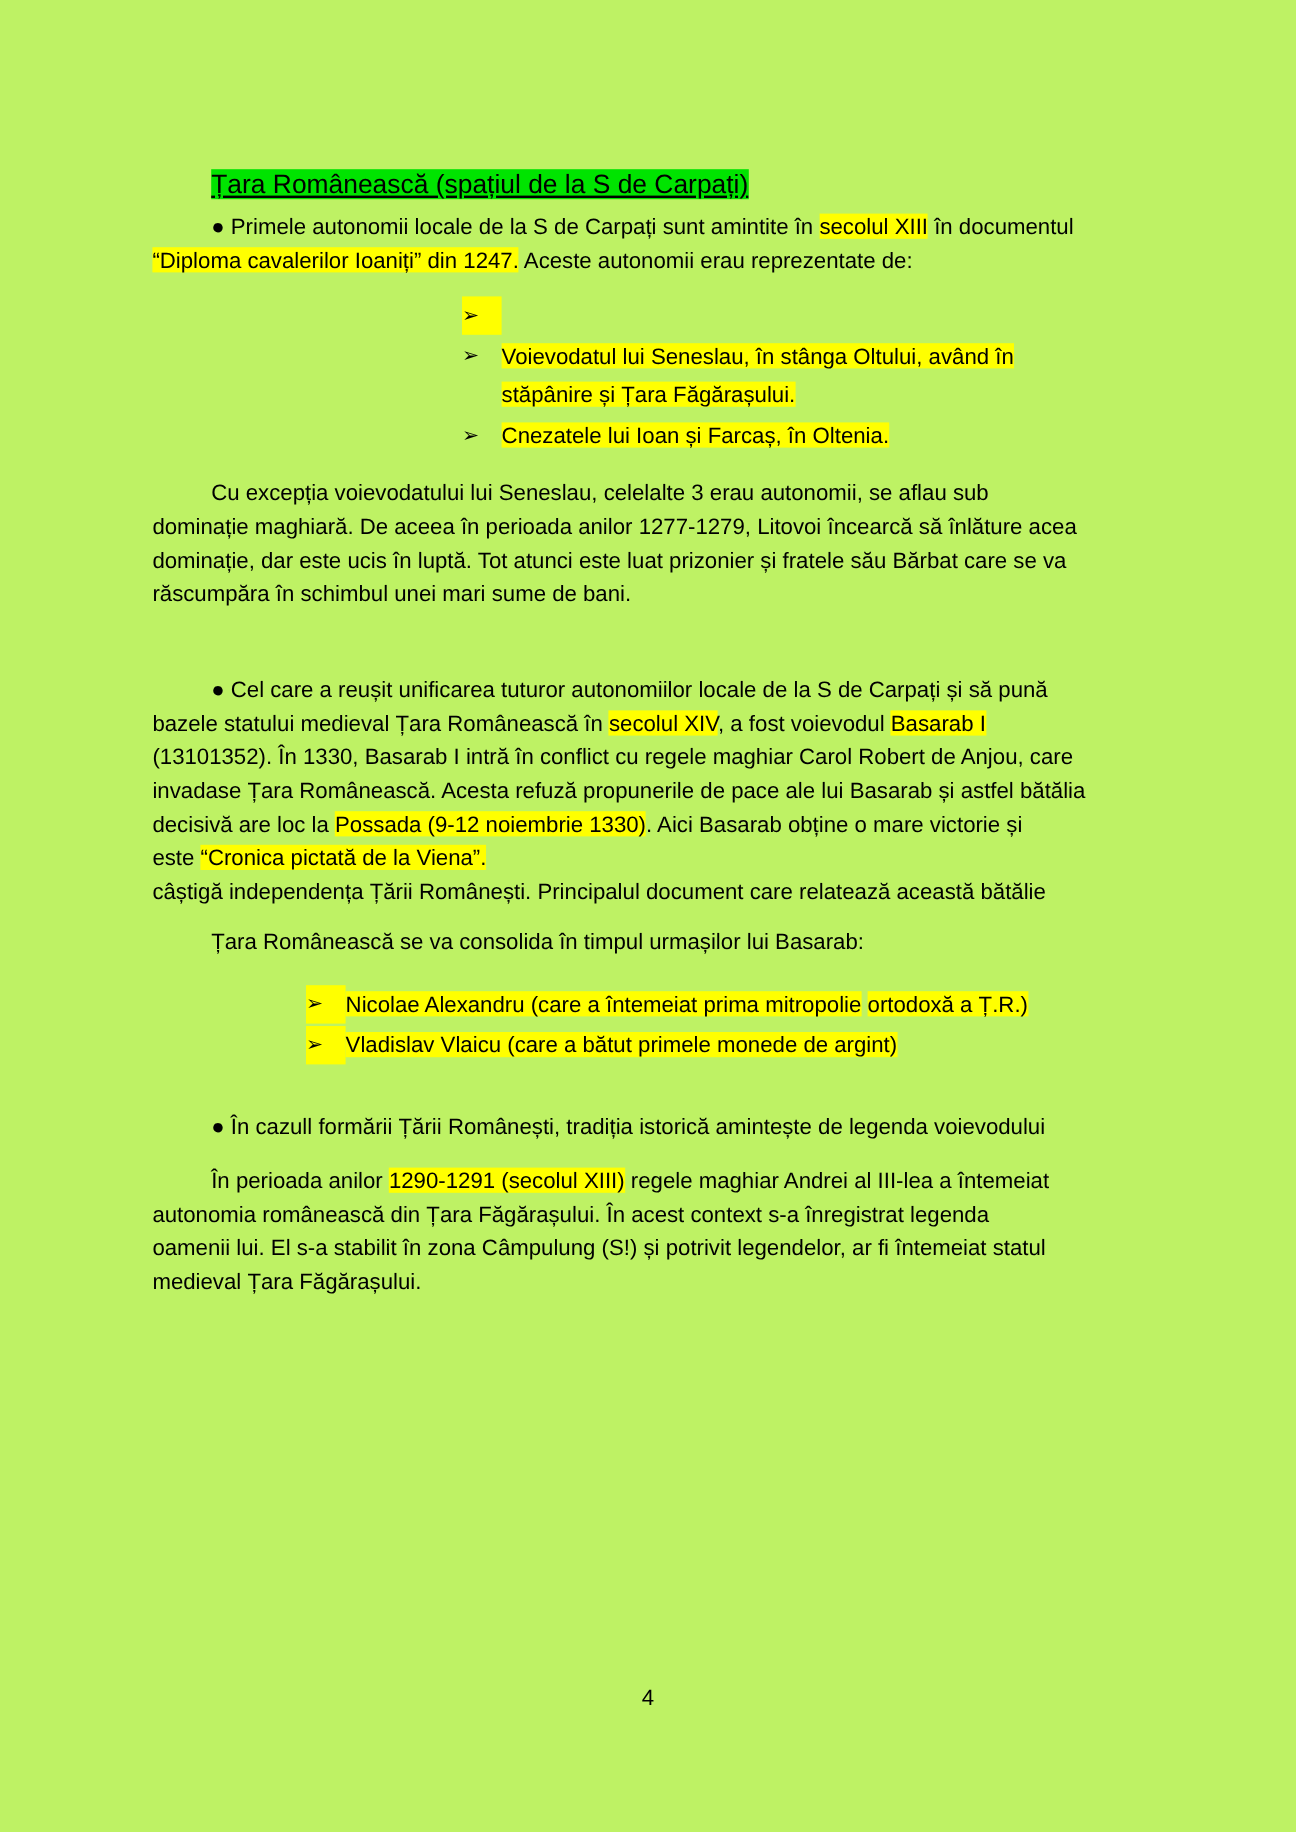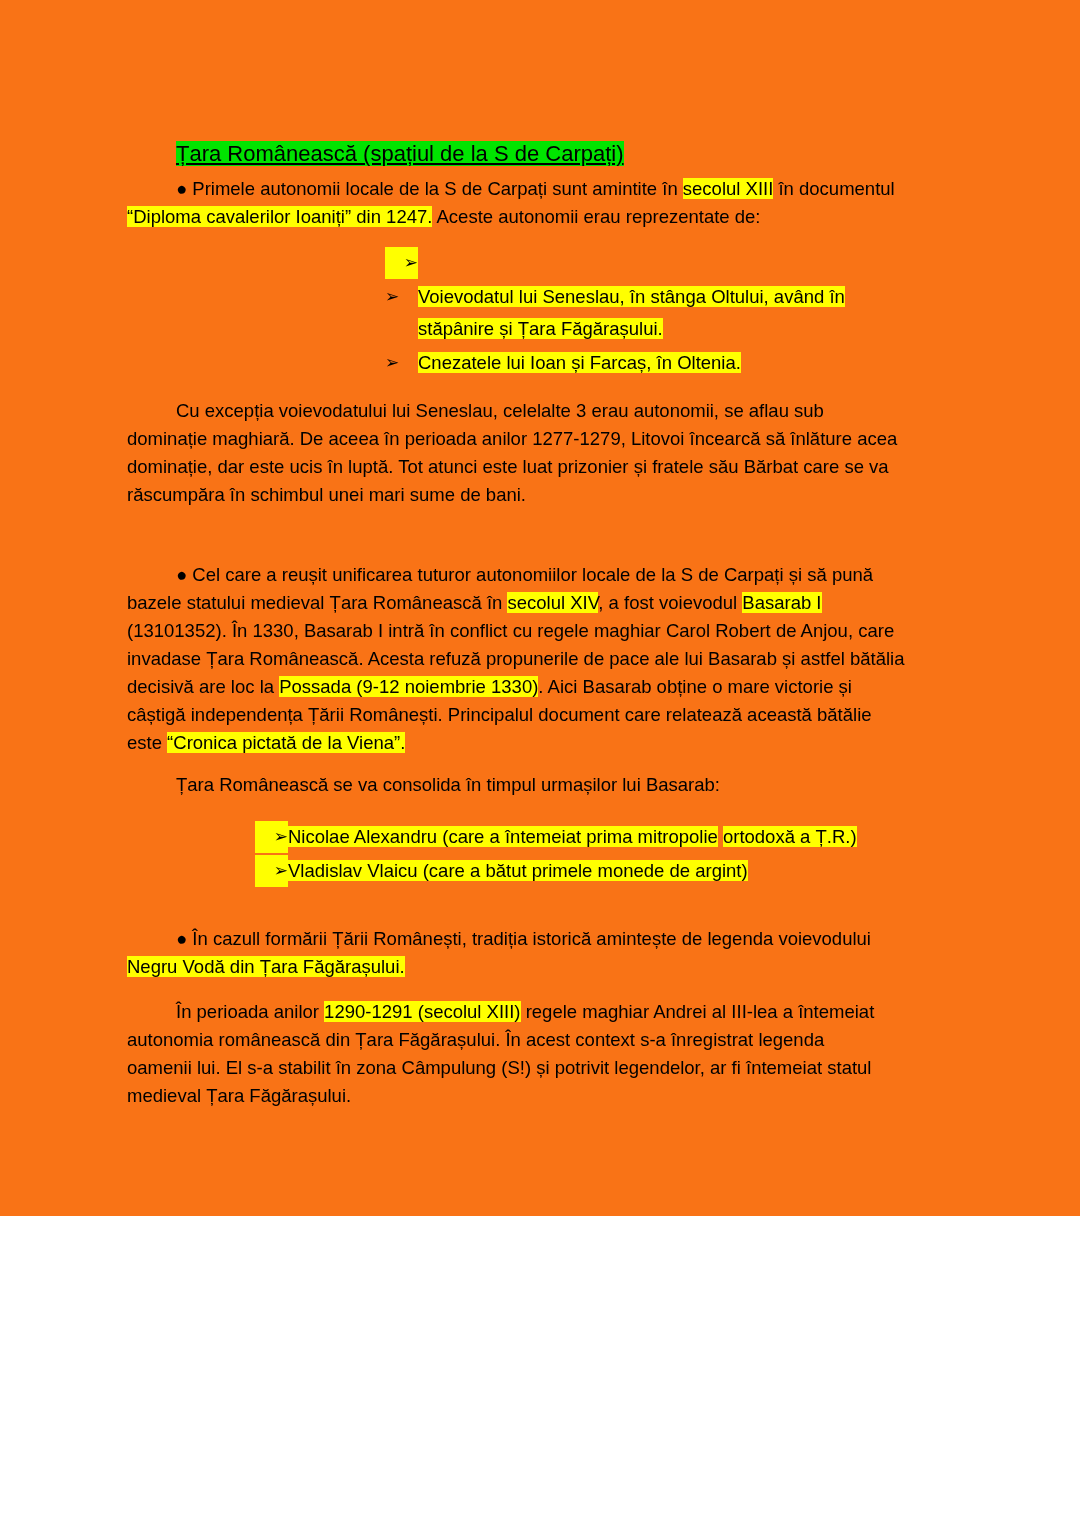--- a/index.html
+++ b/index.html
@@ -1,29 +1,29 @@
 <!DOCTYPE html>
 <html style="--hl-y: #ffff00; --hl-g: #00e400;"><head>
 <meta charset="utf-8">
 <style>
   html,body{margin:0;padding:0;background:#ffffff;}
   .page{
     position:relative;
-    width:1080px;height:1216px;
-    background:#f97316;
+    width:1080px;height:1527px;
+    background:#bef264;
     font-family:"Liberation Sans","DejaVu Sans",sans-serif;
     font-size:18.5px;
     color:#000000;
     overflow:hidden;
   }
   .content{position:absolute;left:127px;top:139px;width:875px;}
   .line{line-height:28px;white-space:pre;}
   .line.ind{padding-left:49px;}
   .block.heading .line{line-height:30px;font-size:22px;}
-  .hl-y{background:var(--hl-y,#ffff00);text-align:right;}
+  .hl-y{background:var(--hl-y,#ffff00);}
   .hl-g{background:var(--hl-g,#00e400);}
   .u{text-decoration:underline;}
   
   .block.list .line{line-height:32px;}
   .list-item{display:flex;margin-bottom:2px;}
   .arrow{flex:none;display:inline-block;width:33px;line-height:32px;font-size:17px;}
   
   [data-name="section-title"]{margin-bottom:6px;}
   [data-name="para-autonomii"]{margin-bottom:16px;}
   [data-name="list-voievodate"]{margin-left:258px;margin-bottom:18px;}
@@ -72,43 +72,42 @@
         <div class="line" data-name="text-line"><span class="" data-name="text-run">dominație maghiară. De aceea în perioada anilor 1277-1279, Litovoi încearcă să înlăture acea</span></div>
         <div class="line" data-name="text-line"><span class="" data-name="text-run">dominație, dar este ucis în luptă. Tot atunci este luat prizonier și fratele său Bărbat care se va</span></div>
         <div class="line" data-name="text-line"><span class="" data-name="text-run">răscumpăra în schimbul unei mari sume de bani.</span></div>
       </div>
       <div class="block para" data-name="para-basarab">
         <div class="line ind" data-name="text-line"><span class="" data-name="text-run">● Cel care a reușit unificarea tuturor autonomiilor locale de la S de Carpați și să pună</span></div>
         <div class="line" data-name="text-line"><span class="" data-name="text-run">bazele statului medieval Țara Românească în </span><span class="hl-y" data-name="highlighted-text">secolul XIV</span><span class="" data-name="text-run">, a fost voievodul </span><span class="hl-y" data-name="highlighted-text">Basarab I</span></div>
         <div class="line" data-name="text-line"><span class="" data-name="text-run">(13101352). În 1330, Basarab I intră în conflict cu regele maghiar Carol Robert de Anjou, care</span></div>
         <div class="line" data-name="text-line"><span class="" data-name="text-run">invadase Țara Românească. Acesta refuză propunerile de pace ale lui Basarab și astfel bătălia</span></div>
         <div class="line" data-name="text-line"><span class="" data-name="text-run">decisivă are loc la </span><span class="hl-y" data-name="highlighted-text">Possada (9-12 noiembrie 1330)</span><span class="" data-name="text-run">. Aici Basarab obține o mare victorie și</span></div>
+        <div class="line" data-name="text-line"><span class="" data-name="text-run">este </span><span class="hl-y" data-name="highlighted-text">“Cronica pictată de la Viena”.</span></div>
         <div class="line" data-name="text-line"><span class="" data-name="text-run">câștigă independența Țării Românești. Principalul document care relatează această bătălie</span></div>
-        <div class="line" data-name="text-line"><span class="" data-name="text-run">este </span><span class="hl-y" data-name="highlighted-text">“Cronica pictată de la Viena”.</span></div>
       </div>
       <div class="block para" data-name="para-consolidare">
         <div class="line ind" data-name="text-line"><span class="" data-name="text-run">Țara Românească se va consolida în timpul urmașilor lui Basarab:</span></div>
       </div>
       <div class="block list" data-name="list-urmasi">
         <div class="list-item" data-name="list-item">
           <span class="arrow hl-y" data-name="arrow-bullet-icon">➢</span>
           <div data-name="list-item-text">
             <div class="line" data-name="text-line"><span class="hl-y" data-name="highlighted-text">Nicolae Alexandru (care a întemeiat prima mitropolie</span><span class="" data-name="text-run"> </span><span class="hl-y" data-name="highlighted-text">ortodoxă a Ț.R.)</span></div>
           </div>
         </div>
         <div class="list-item" data-name="list-item">
           <span class="arrow hl-y" data-name="arrow-bullet-icon">➢</span>
           <div data-name="list-item-text">
             <div class="line" data-name="text-line"><span class="hl-y" data-name="highlighted-text">Vladislav Vlaicu (care a bătut primele monede de argint)</span></div>
           </div>
         </div>
       </div>
       <div class="block para" data-name="para-legenda">
         <div class="line ind" data-name="text-line"><span class="" data-name="text-run">● În cazull formării Țării Românești, tradiția istorică amintește de legenda voievodului</span></div>
-        <div class="line" data-name="text-line"><span class="hl-y" data-name="highlighted-text">Negru Vodă din Țara Făgărașului.</span></div>
       </div>
       <div class="block para" data-name="para-descalecat">
         <div class="line ind" data-name="text-line"><span class="" data-name="text-run">În perioada anilor </span><span class="hl-y" data-name="highlighted-text">1290-1291 (secolul XIII)</span><span class="" data-name="text-run"> regele maghiar Andrei al III-lea a întemeiat</span></div>
         <div class="line" data-name="text-line"><span class="" data-name="text-run">autonomia românească din Țara Făgărașului. În acest context s-a înregistrat legenda</span></div>
         <div class="line" data-name="text-line"><span class="" data-name="text-run">oamenii lui. El s-a stabilit în zona Câmpulung (S!) și potrivit legendelor, ar fi întemeiat statul</span></div>
         <div class="line" data-name="text-line"><span class="" data-name="text-run">medieval Țara Făgărașului.</span></div>
       </div>
     </div>
   <div class="page-number" data-name="page-number">4</div>
 </div>

